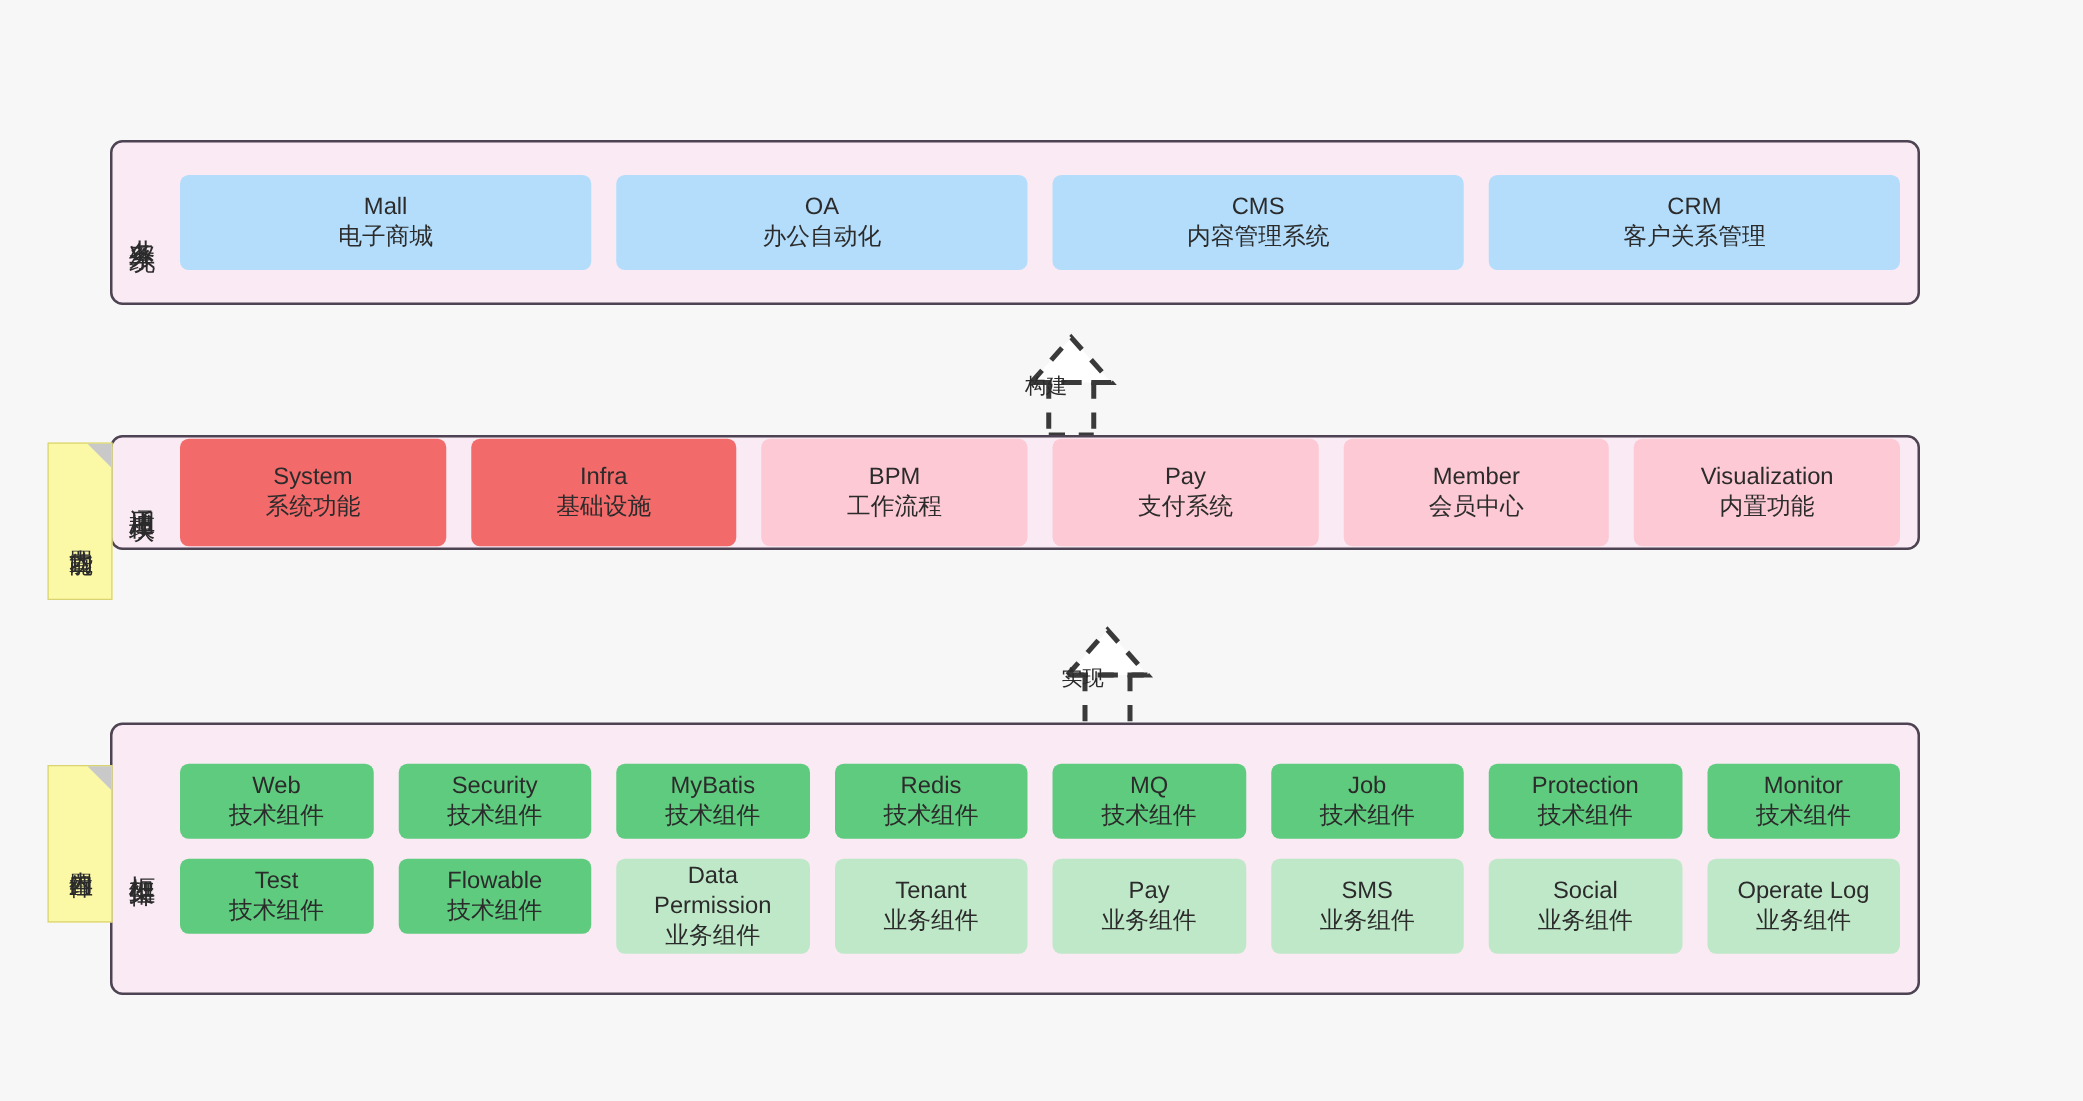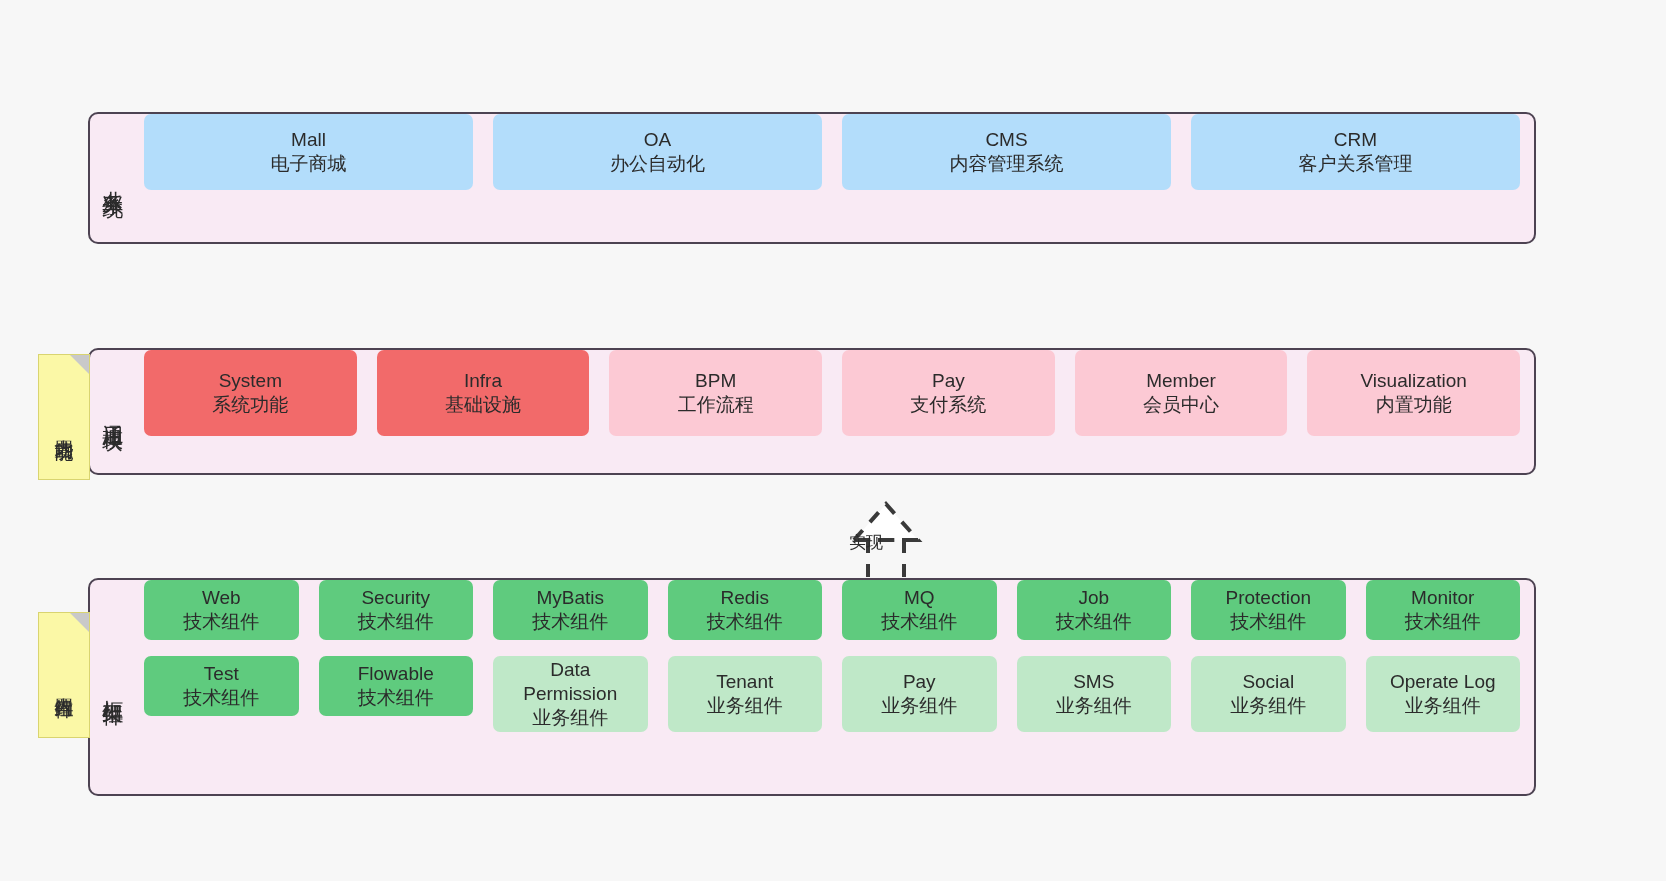--- a/index.html
+++ b/index.html
@@ -46,21 +46,21 @@
     writing-mode: vertical-rl;
     text-orientation: upright;
     letter-spacing: 2px;
     white-space: nowrap;
     user-select: none;
   }
   .layer-body {
     flex: 1 1 auto;
     display: flex;
     flex-direction: column;
-    justify-content: flex-start;
+    justify-content: center;
     gap: 16px;
     padding: 0 14px 0 8px;
   }
   .row {
     display: flex;
     flex-direction: row;
     gap: 20px;
   }
 
   
@@ -159,26 +159,36 @@
           <span class="l2">内容管理系统</span>
         </div>
         <div class="card blue">
           <span class="l1">CRM</span>
           <span class="l2">客户关系管理</span>
         </div>
       </div>
     </div>
   </div>
 
+  <div class="connector" style="left:757px; top:258px;">
+    <svg width="170" height="100" viewBox="0 0 170 100" aria-hidden="true">
+      <polygon points="68,48 100,12 132,48" fill="#ffffff" stroke="#3a3a3a" stroke-width="4" stroke-dasharray="13,11" stroke-linejoin="miter"></polygon>
+      <line x1="68" y1="48" x2="132" y2="48" stroke="#3a3a3a" stroke-width="4" stroke-dasharray="13,11"></line>
+      <line x1="82" y1="48" x2="82" y2="92" stroke="#3a3a3a" stroke-width="4" stroke-dasharray="13,11"></line>
+      <line x1="118" y1="48" x2="118" y2="92" stroke="#3a3a3a" stroke-width="4" stroke-dasharray="13,11"></line>
+      <line x1="82" y1="90" x2="118" y2="90" stroke="#3a3a3a" stroke-width="4" stroke-dasharray="13,11"></line>
+    </svg>
+    <span class="connector-label" style="left:63px; top:39px;">构建</span>
+  </div>
 
   <div class="note" style="left:38px; top:354px; height:126px;">
     <span class="note-text">内置功能</span>
   </div>
 
-  <div class="layer" id="layer-common" style="left:88px; top:348px; width:1448px; height:127px;">
+  <div class="layer" id="layer-common" style="left:88px; top:348px; width:1448px; height:92px;">
     <div class="layer-title">通用模块</div>
     <div class="layer-body">
       <div class="row">
         <div class="card red">
           <span class="l1">System</span>
           <span class="l2">系统功能</span>
         </div>
         <div class="card red">
           <span class="l1">Infra</span>
           <span class="l2">基础设施</span>

